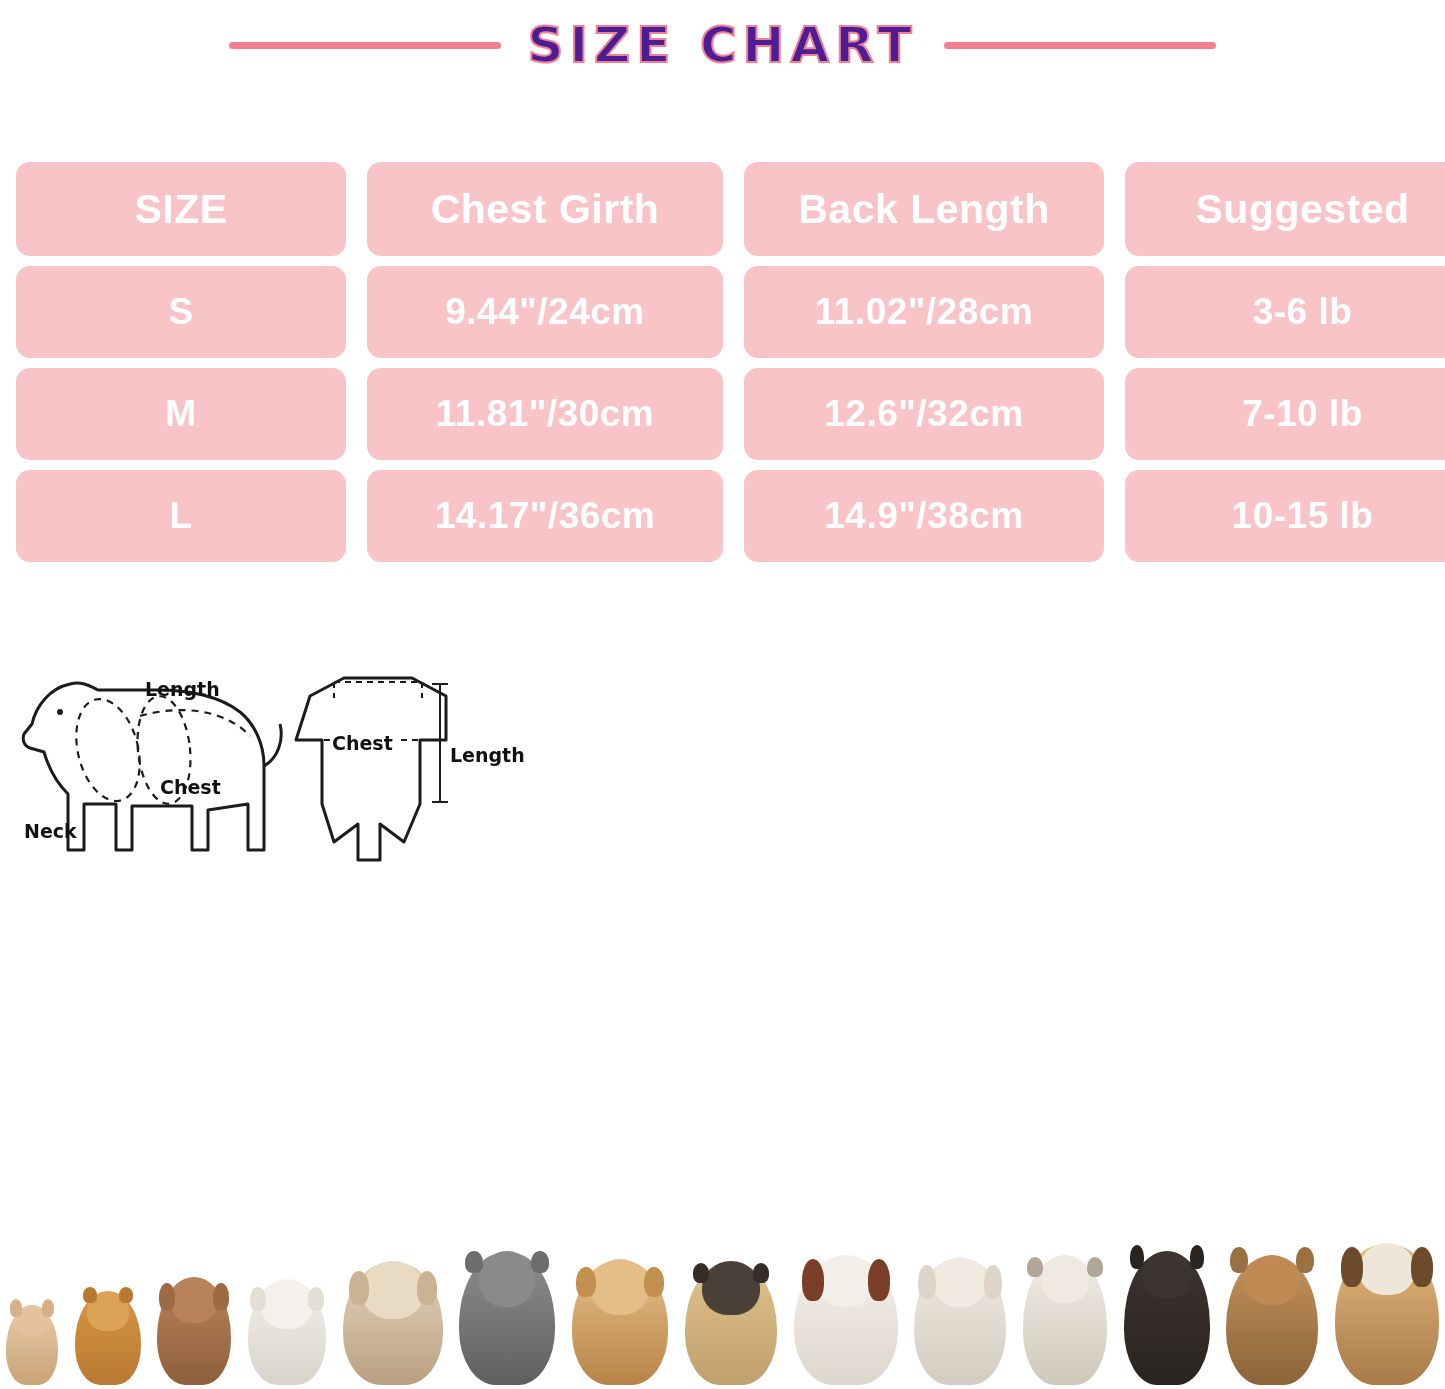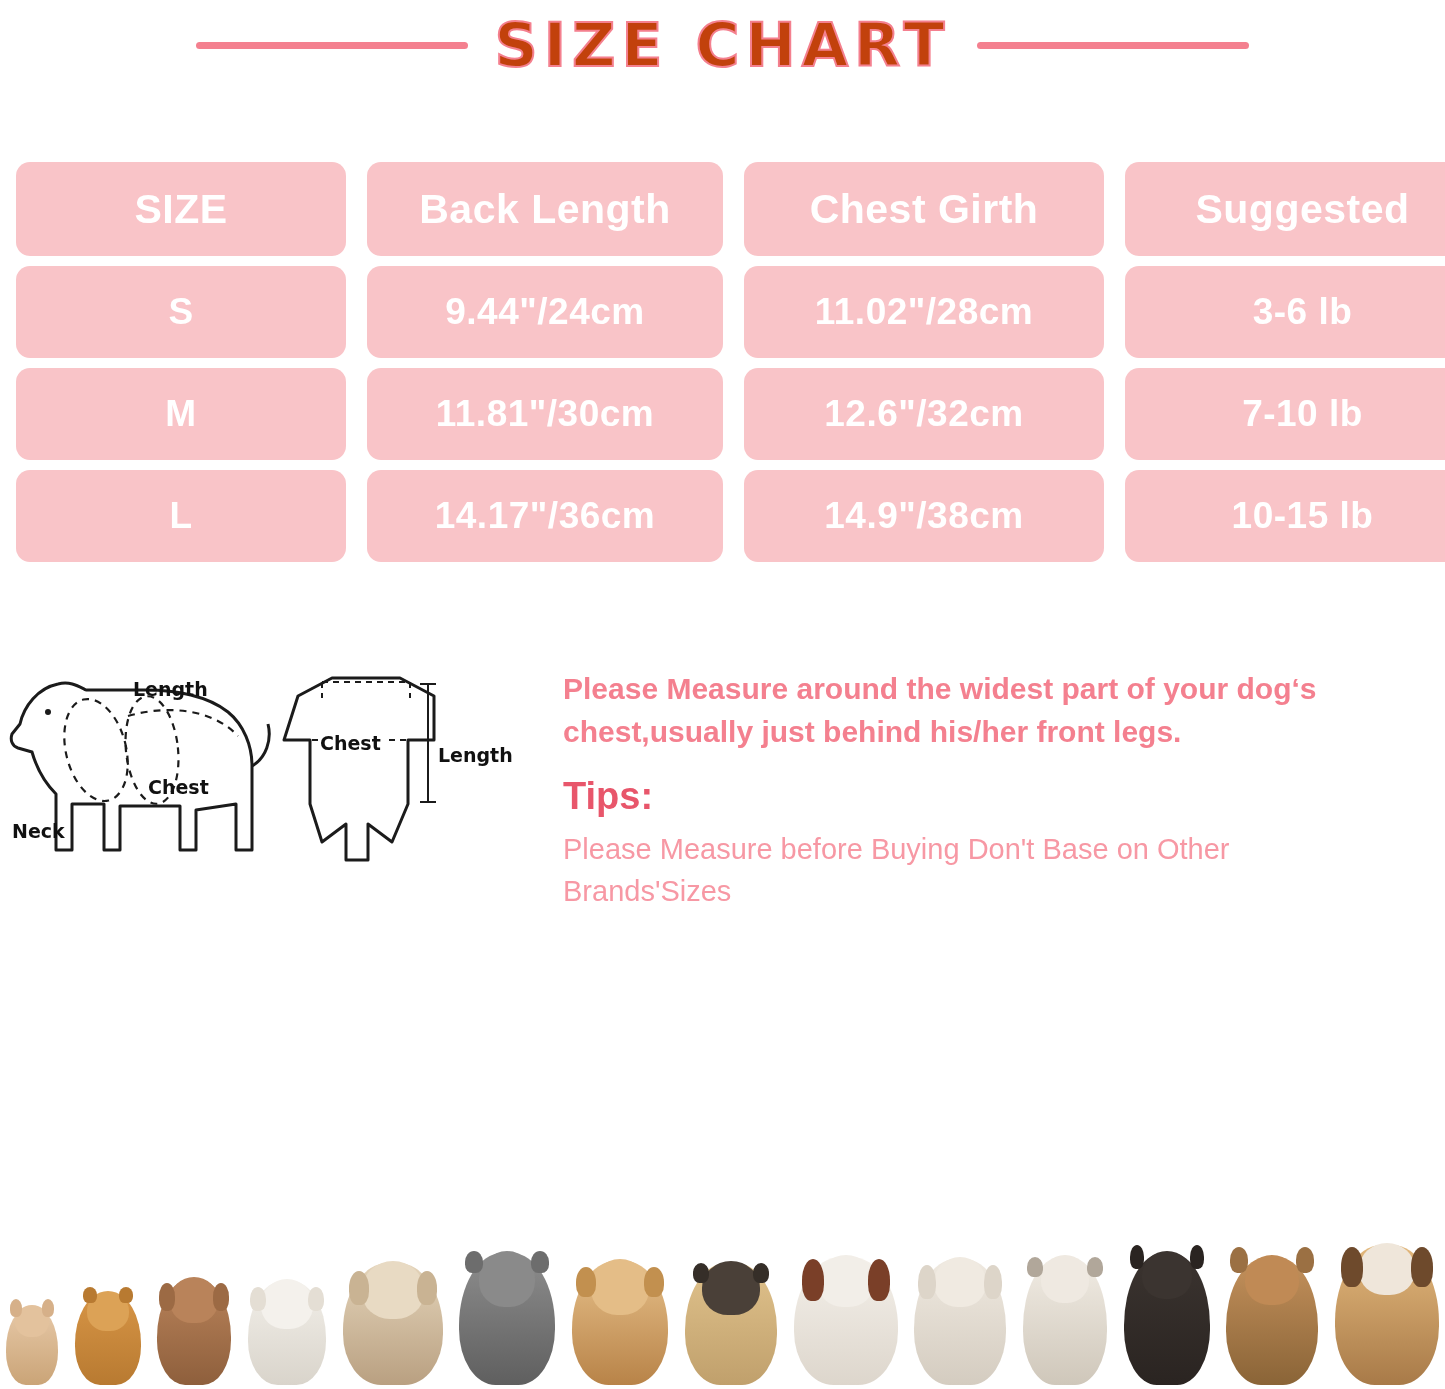--- a/index.html
+++ b/index.html
@@ -27,24 +27,24 @@
     height: 86px;
   }
   .title-rule {
     height: 7px;
     width: 272px;
     background: #f4808f;
     border-radius: 4px;
   }
   .title-text {
     font-family: "DejaVu Sans", sans-serif;
-    font-size: 60px;
+    font-size: 50px;
     font-weight: bold;
     letter-spacing: 6px;
-    color: #c2410c;
+    color: #4c1d95;
     -webkit-text-stroke: 2px #f4808f;
     white-space: nowrap;
   }
 
   
   .table {
     margin: 76px 8px 0 8px;
     display: flex;
     flex-direction: column;
     gap: 10px;
@@ -71,21 +71,22 @@
     font-size: 41px;
     height: 94px;
   }
   .cell.size-col { font-size: 41px; }
   .trow.body .cell { font-weight: bold; font-size: 37px; }
 
   
   .mid {
     display: flex;
     margin-top: 92px;
-    padding-left: 0;
+    padding-left: 12px;
+    flex-direction: column;
   }
   .diagram {
     width: 545px;
     position: relative;
     height: 250px;
   }
   .notes {
     flex: 1;
     padding-left: 18px;
     padding-top: 14px;
@@ -152,22 +153,22 @@
   <div class="title-row">
     <div class="title-rule"></div>
     <div class="title-text">SIZE CHART</div>
     <div class="title-rule"></div>
   </div>
 
   <div class="table">
 
     <div class="trow head">
       <div class="cell size-col">SIZE</div>
+      <div class="cell">Chest Girth</div>
       <div class="cell">Back Length</div>
-      <div class="cell">Chest Girth</div>
       <div class="cell">Suggested</div>
     </div>
 
 
     <div class="trow body">
       <div class="cell size-col">S</div>
       <div class="cell">9.44"/24cm</div>
       <div class="cell">11.02"/28cm</div>
       <div class="cell">3-6 lb</div>
     </div>
@@ -227,25 +228,20 @@
         <path d="M428 30 L428 148" stroke="#1b1b1b" stroke-width="2" fill="none"></path>
         <path d="M420 30 L436 30" stroke="#1b1b1b" stroke-width="2" fill="none"></path>
         <path d="M420 148 L436 148" stroke="#1b1b1b" stroke-width="2" fill="none"></path>
 
         <rect x="318" y="78" width="68" height="22" fill="#ffffff"></rect>
         <text x="320" y="96" font-family="DejaVu Sans, sans-serif" font-size="19" font-weight="bold" fill="#111">Chest</text>
         <text x="438" y="108" font-family="DejaVu Sans, sans-serif" font-size="19" font-weight="bold" fill="#111">Length</text>
       </svg>
     </div>
 
-    <div class="notes">
-      <div class="note-main">Please Measure around the widest part of your dog‘s chest,usually just behind his/her front legs.</div>
-      <div class="tips-label">Tips:</div>
-      <div class="tips-text">Please Measure before Buying Don't Base on Other Brands'Sizes</div>
-    </div>
 
   </div>
 
   <div class="dogs">
     <div class="dog" style="width:52px;height:78px;">
       <div class="body" style="background:linear-gradient(180deg,#e7c9a8,#caa477);"></div>
       <div class="head" style="width:34px;height:32px;background:#e3c29d;"></div>
       <div class="ear-l" style="width:12px;height:18px;background:#d6b089;left:4px;top:-8px;"></div>
       <div class="ear-r" style="width:12px;height:18px;background:#d6b089;right:4px;top:-8px;"></div>
     </div>

